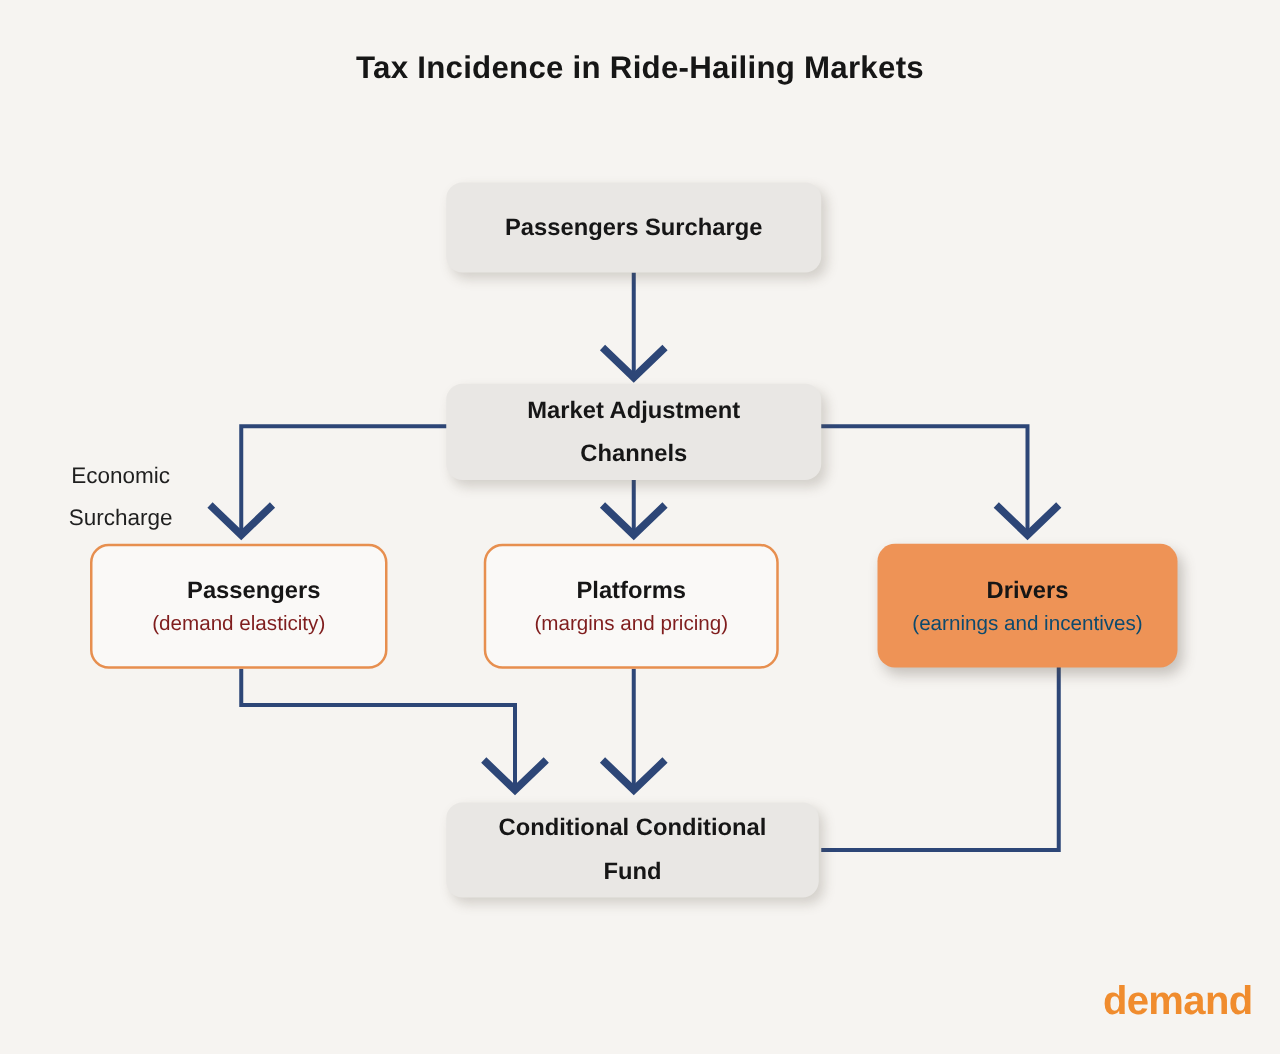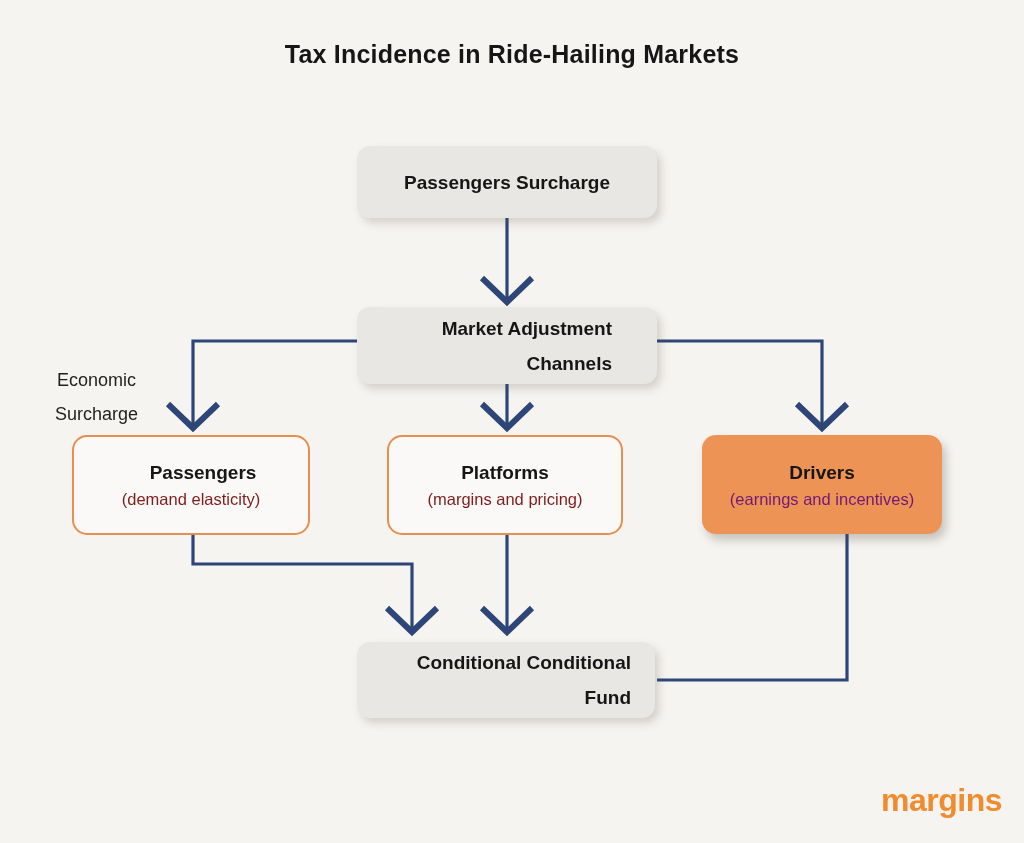--- a/index.html
+++ b/index.html
@@ -45,21 +45,21 @@
     stroke-width: 6px;
     stroke-linecap: butt;
     stroke-linejoin: miter;
   }
   .node {
     position: absolute;
     display: flex;
     flex-direction: column;
     align-items: center;
     justify-content: center;
-    text-align: right;
+    text-align: center;
     border-radius: 13px;
   }
   .node .label {
     font-size: 19px;
     font-weight: bold;
     color: #161616;
     line-height: 35px;
   }
   .node .sublabel {
     font-size: 16.5px;
@@ -75,21 +75,21 @@
   .node.outlined {
     background: #faf9f7;
     border: 2px solid var(--orange-border, #e78f4f);
     border-radius: 15px;
   }
   .node.filled {
     background: var(--orange-fill, #ee9356);
     box-shadow: 4px 6px 10px rgba(90, 80, 70, 0.3);
     border-radius: 14px;
   }
-  .node.filled .sublabel { color: #701a75; }
+  .node.filled .sublabel { color: #0c4a6e; }
   #node-channels .label { width: 210px; }
   #node-fund .label { width: 250px; }
   .side-label {
     position: absolute;
     left: 55px;
     top: 363px;
     font-size: 18px;
     color: #1f1f1f;
     line-height: 34px;
     text-align: center;
@@ -159,15 +159,15 @@
 
   <div class="node filled" id="node-drivers" style="left:702px; top:435px; width:240px; height:99px;">
     <div class="label" style="line-height:24px;">Drivers</div>
     <div class="sublabel">(earnings and incentives)</div>
   </div>
 
   <div class="node gray" id="node-fund" style="left:357px; top:642px; width:298px; height:76px;">
     <div class="label">Conditional Conditional Fund</div>
   </div>
 
-  <div class="logo">margins</div>
+  <div class="logo">demand</div>
 
 </div>
 
 </body></html>

